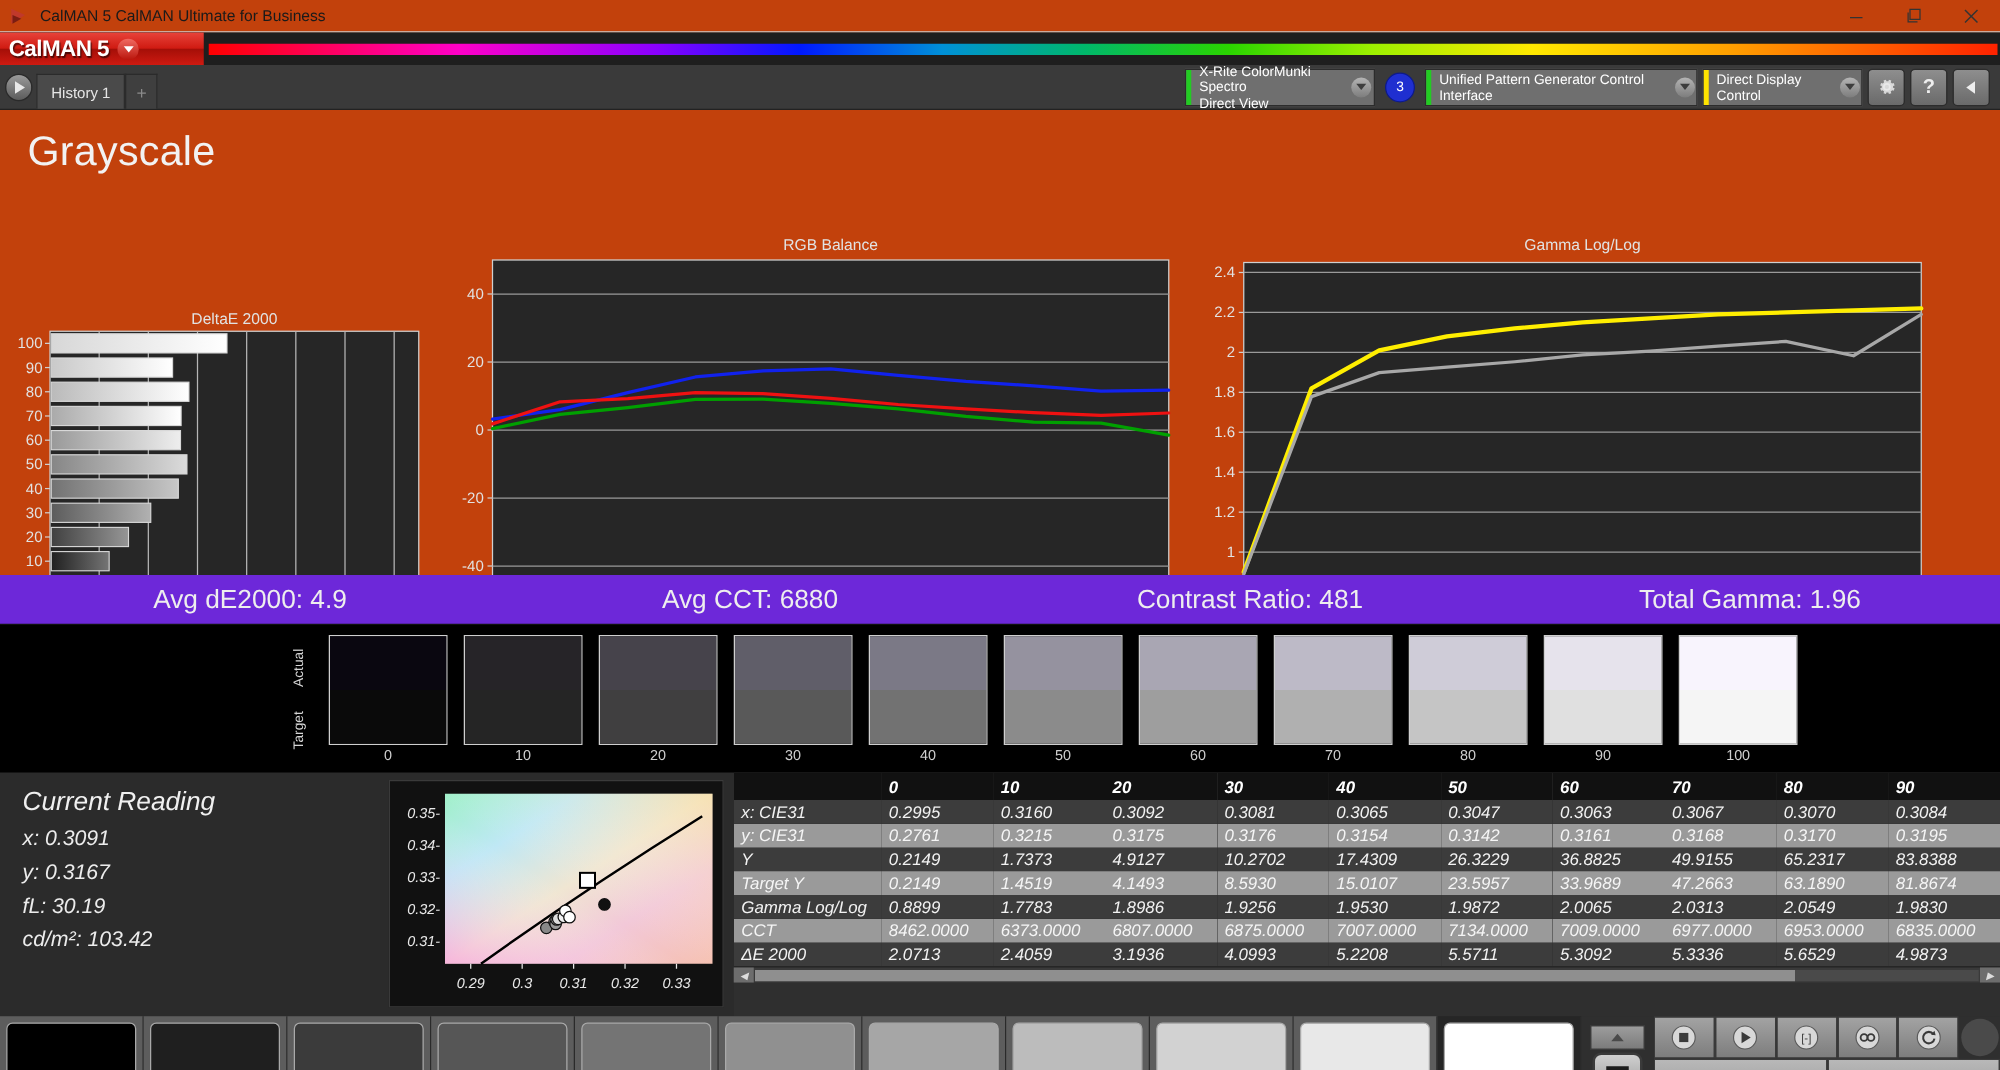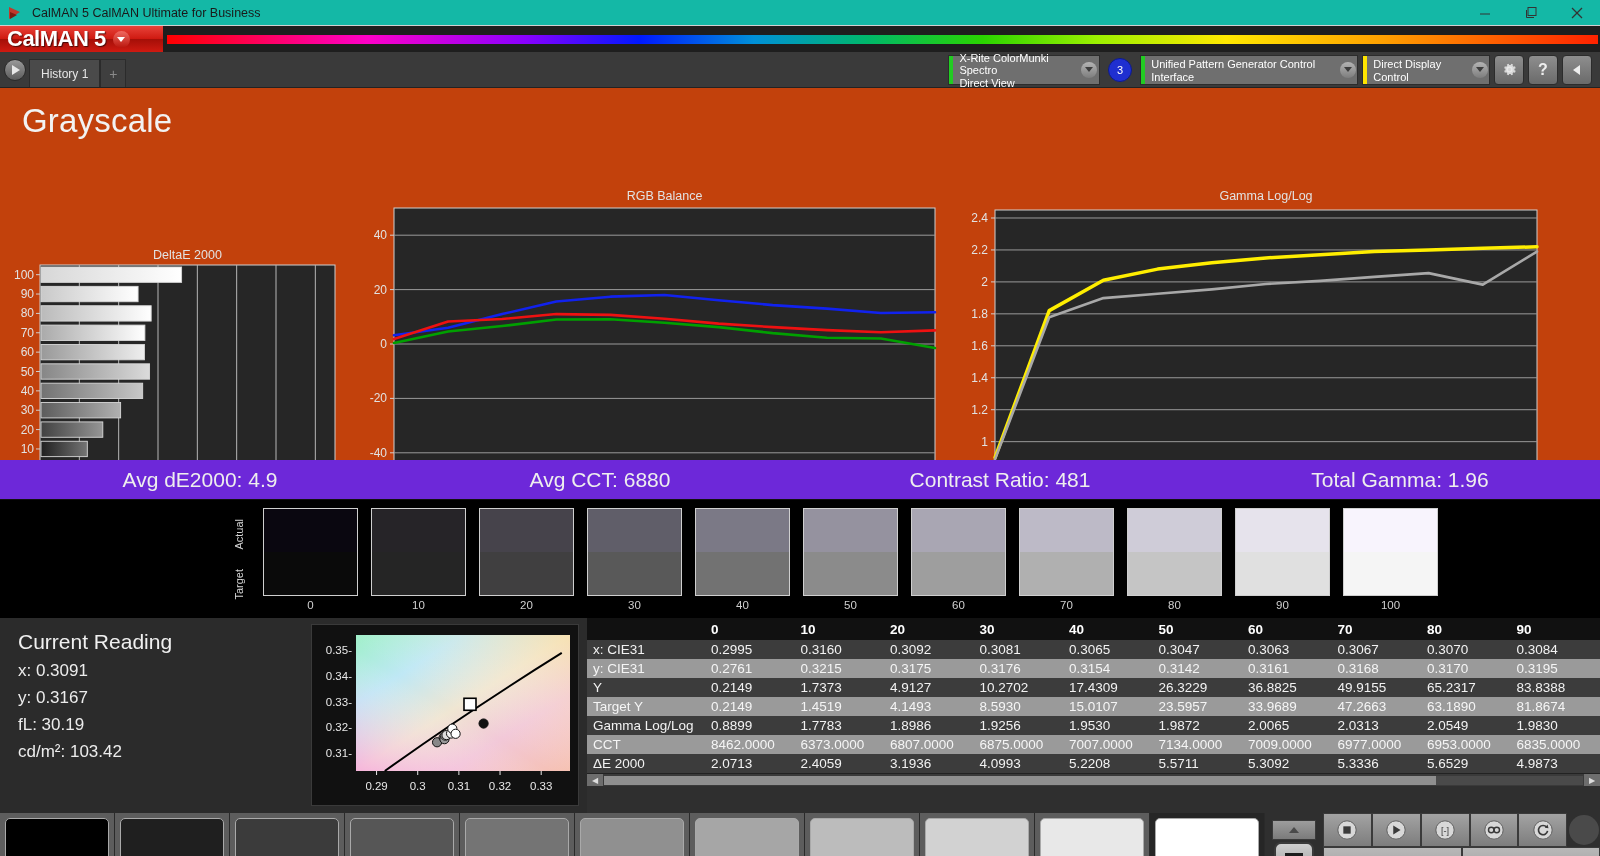--- a/index.html
+++ b/index.html
@@ -1,40 +1,40 @@
 <!DOCTYPE html>
 <html><head>
 <meta charset="utf-8">
 <style>
   * { box-sizing: border-box; margin:0; padding:0; }
   html,body { width:1600px; height:856px; overflow:hidden; background:#2b2b2b;
     font-family:"Liberation Sans", sans-serif; }
 
   
-  #titlebar { height:26px; background:#14b8a6; display:flex; align-items:center;
+  #titlebar { height:26px; background:#c2410c; display:flex; align-items:center;
     border-bottom:1px solid #d0d0d0; }
   #title-icon { width:18px; height:14px; margin-left:8px; position:relative; }
   #title-icon .tri { width:0;height:0;border-left:11px solid #c0392b;
     border-top:5px solid transparent;border-bottom:7px solid transparent;
     position:absolute; left:1px; top:1px;}
   #title-icon .tri2 { width:0;height:0;border-left:7px solid #7b1d12;
     border-top:3px solid transparent;border-bottom:4px solid transparent;
     position:absolute; left:2px; top:6px;}
   #title-text { font-size:12.5px; color:#1a1a1a; margin-left:6px; }
   #winbtns { margin-left:auto; display:flex; height:26px; }
   .winbtn { width:46px; height:26px; display:flex; align-items:center; justify-content:center;
     font-size:13px; color:#333; }
   .winbtn svg { display:block; }
 
   
   #logobar { height:26px; background:#1e1e1e; display:flex; align-items:center; position:relative;}
   #logo { width:163px; height:26px;
     background:linear-gradient(180deg,#e8433a 0%,#d01b12 48%,#a50f08 52%,#cf1a11 100%);
     display:flex; align-items:center; position:relative; border-right:0; }
-  #logo .lbl { color:#fff; font-weight:bold; font-size:22px; letter-spacing:-0.5px;
+  #logo .lbl { color:#fff; font-weight:bold; font-size:18px; letter-spacing:-0.5px;
     margin-left:7px; text-shadow:1px 1px 1px rgba(0,0,0,.6); font-style:normal;}
   #logo .caret { width:17px;height:17px;border-radius:50%;
     background:linear-gradient(180deg,#f06a62,#b9150c); margin-left:7px;
     display:flex;align-items:center;justify-content:center; }
   #logo .caret i { width:0;height:0;border-left:4px solid transparent;
     border-right:4px solid transparent;border-top:5px solid #fff; display:block;}
   #rainbow { flex:1; height:9px; margin-left:4px; margin-right:2px;
     background:linear-gradient(90deg,#ff0000 0%,#ff00c8 14%,#8a00ff 25%,#0018ff 33%,
       #0090d8 41%,#00b86a 49%,#2ad400 57%,#9cf000 65%,#ffe800 74%,#ffa000 85%,#ff2200 100%); }
 
@@ -89,21 +89,21 @@
     flex-direction:column; justify-content:space-around; align-items:center; }
   #atlabels span { writing-mode:vertical-rl; transform:rotate(180deg); font-size:11px;
     color:#d6d6d6; }
   .patchwrap { width:95px; margin-left:13px; }
   .patch { height:88px; border:1.5px solid #cfcfcf; display:flex; flex-direction:column; }
   .patch .act { flex:1; }
   .patch .tgt { flex:1; }
   .patch-lbl { text-align:center; font-size:11.5px; color:#cfcfcf; margin-top:3px; }
 
   
-  #lower { height:195px; background:#2b2b2b; display:flex; }
+  #lower { height:195px; background:#2b2b2b; display:flex;font-style:italic; }
   #reading { width:305px; padding:12px 0 0 18px; }
   #reading h2 { font-size:21px; color:#f0f0f0; font-weight:400; margin-bottom:6px; }
   #reading p { font-size:17px; color:#ececec; margin-top:7px; font-weight:300;}
   #ciebox { width:282px; padding:6px 8px 0 6px; }
   #cieinner { background:#111; border:1px solid #3a3a3a; height:182px; }
   #tablewrap { flex:1; background:#2f2f2f; display:flex; flex-direction:column; }
   table { border-collapse:collapse; width:100%; table-layout:fixed; }
   th,td { font-size:13.5px; padding:2px 0 2px 6px; text-align:left; white-space:nowrap;
     overflow:hidden; }
   thead th { background:#111; color:#fff; font-weight:bold; height:22px; }

